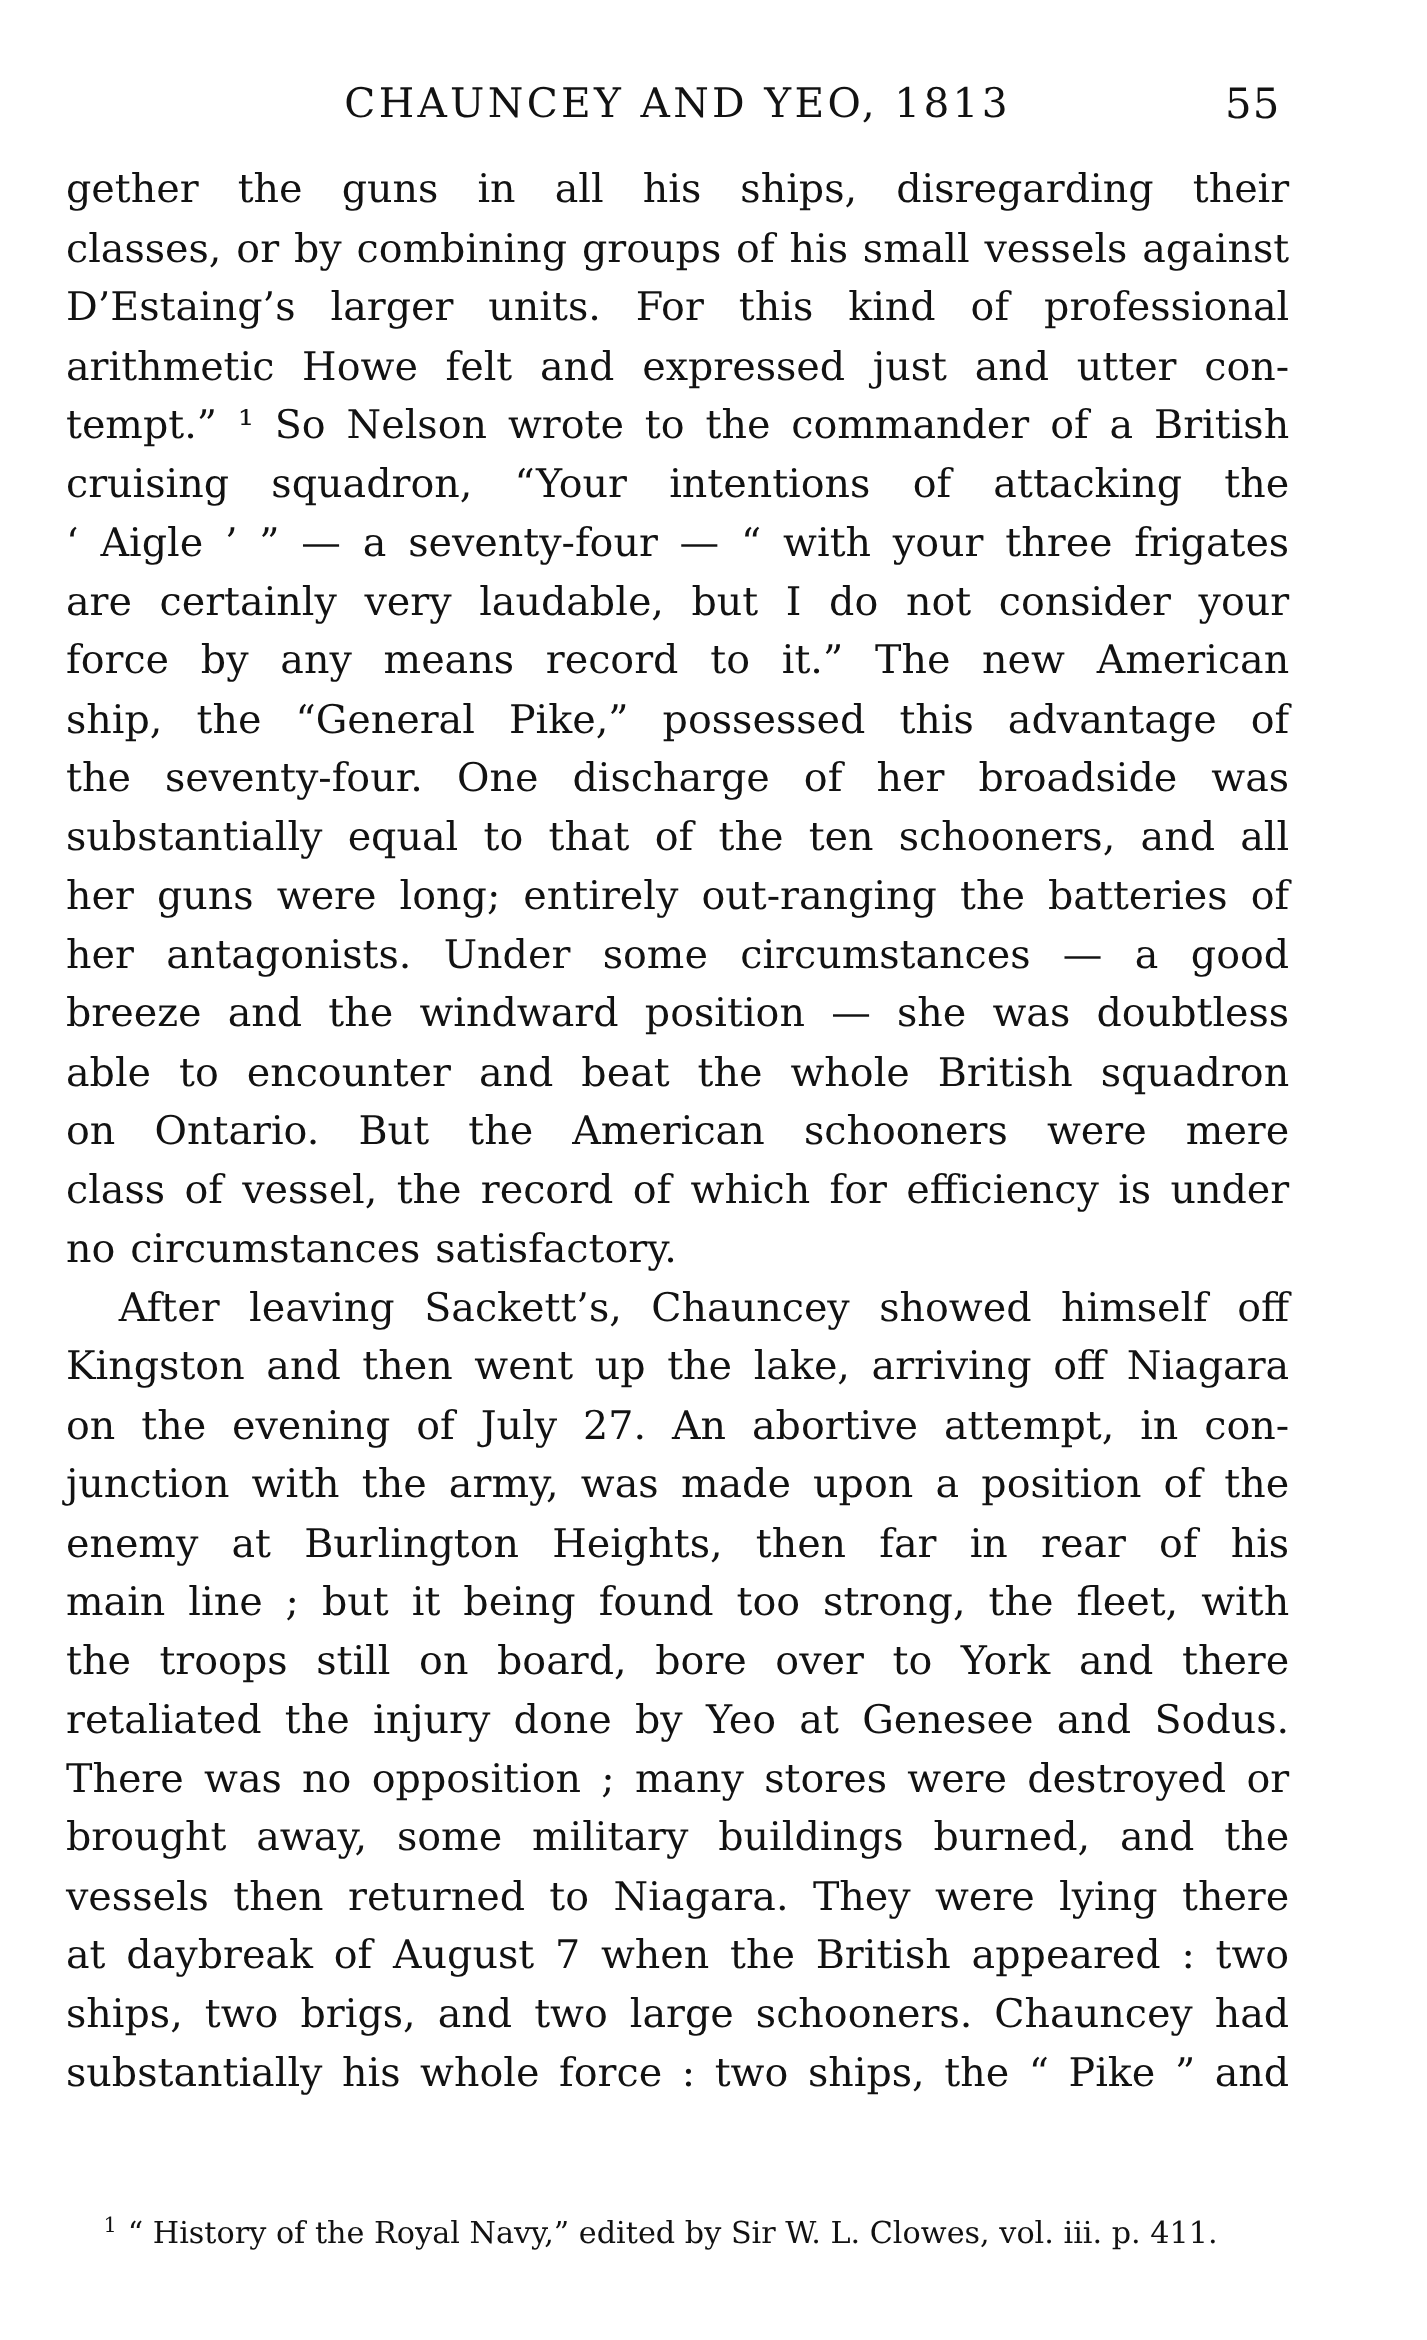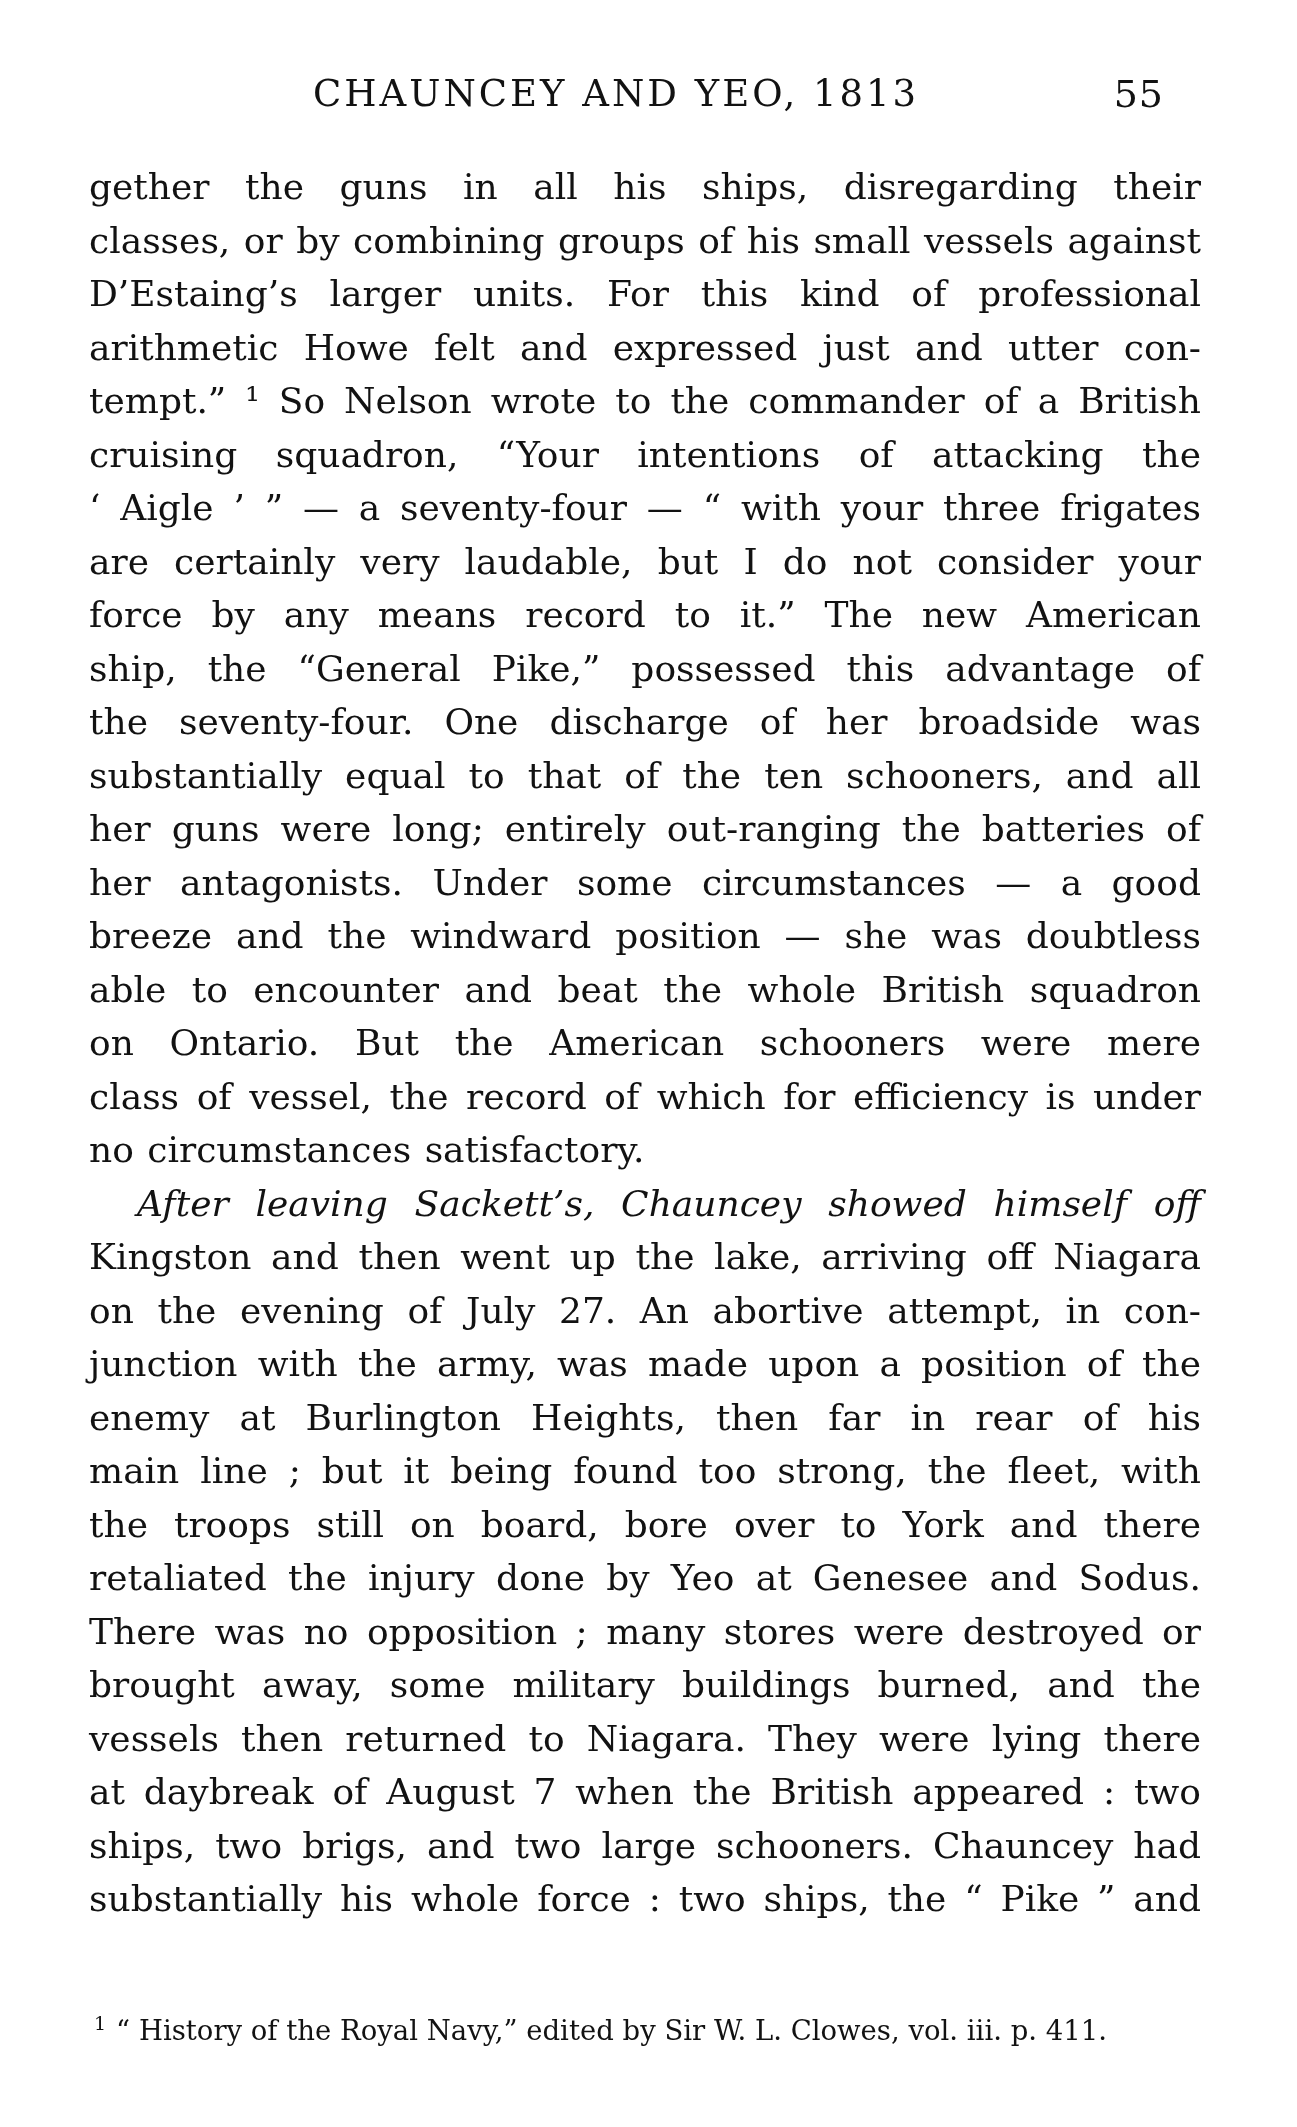--- a/index.html
+++ b/index.html
@@ -34,37 +34,35 @@
   }
   .page-number {
     position: absolute;
     right: 8px;
     top: 0;
     font-size: 38px;
     letter-spacing: 1px;
   }
   .body-text {
     position: absolute;
-    top: 160px;
+    top: 146px;
     left: 60px;
     width: 1112px;
-    margin-left: 29px;
   }
   .line {
     font-size: 36px;
     line-height: 53.5px;
     height: 53.5px;
     white-space: nowrap;
     text-align: justify;
     text-align-last: justify;
     word-spacing: 2px;
   }
   .line.indent {
     padding-left: 48px;
-    font-style: italic;
   }
   .line.para-end {
     text-align-last: left;
   }
   .footnote {
     position: absolute;
     top: 2012px;
     left: 60px;
     width: 1112px;
     font-size: 27.5px;

